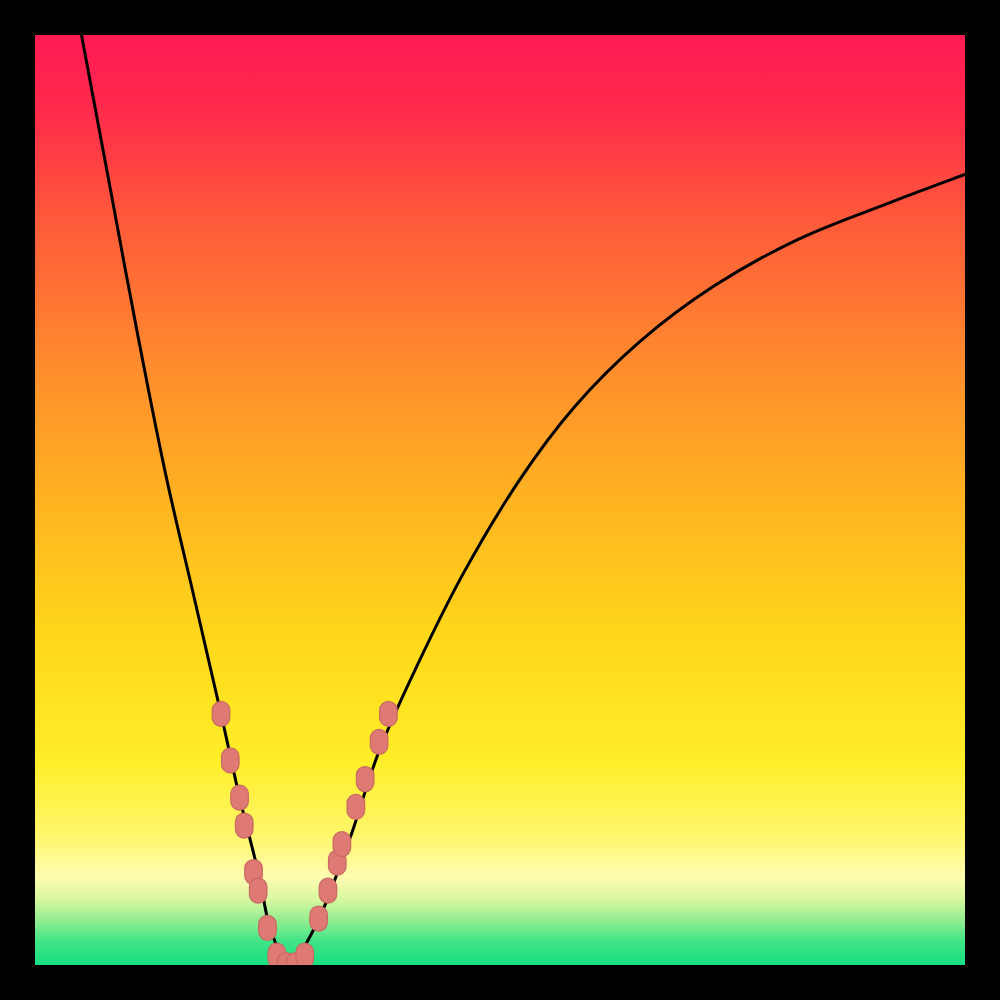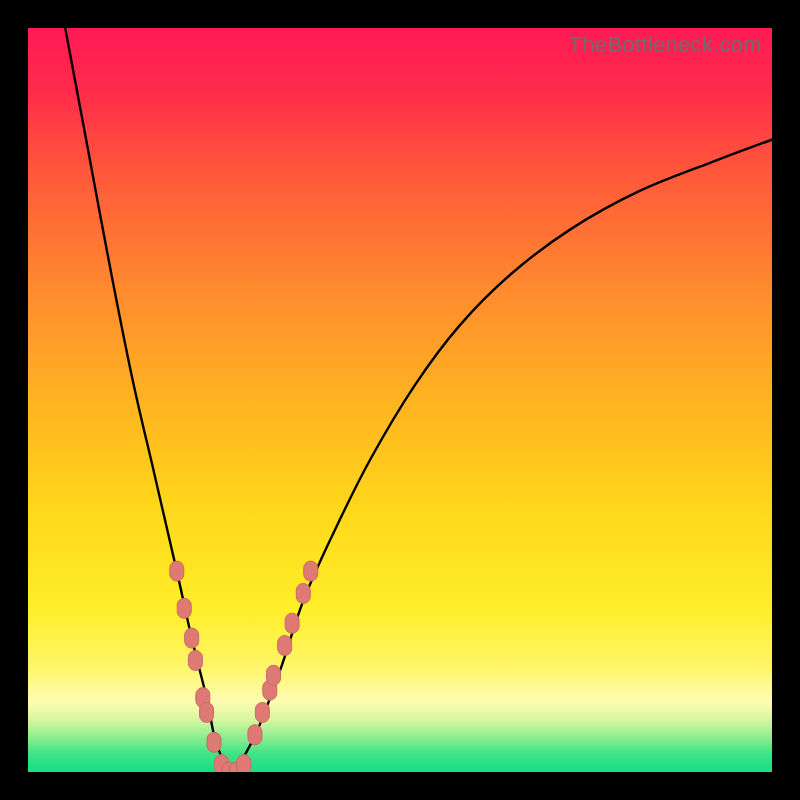--- a/index.html
+++ b/index.html
@@ -96,15 +96,14 @@
           <rect x="227.36" y="674.48" width="14" height="20" rx="7" ry="7" fill="#de7a73" stroke="#c96a63" stroke-width="1"></rect>
           <rect x="234.80" y="652.16" width="14" height="20" rx="7" ry="7" fill="#de7a73" stroke="#c96a63" stroke-width="1"></rect>
           <rect x="238.52" y="637.28" width="14" height="20" rx="7" ry="7" fill="#de7a73" stroke="#c96a63" stroke-width="1"></rect>
           <rect x="249.68" y="607.52" width="14" height="20" rx="7" ry="7" fill="#de7a73" stroke="#c96a63" stroke-width="1"></rect>
           <rect x="257.12" y="585.20" width="14" height="20" rx="7" ry="7" fill="#de7a73" stroke="#c96a63" stroke-width="1"></rect>
           <rect x="268.28" y="555.44" width="14" height="20" rx="7" ry="7" fill="#de7a73" stroke="#c96a63" stroke-width="1"></rect>
           <rect x="275.72" y="533.12" width="14" height="20" rx="7" ry="7" fill="#de7a73" stroke="#c96a63" stroke-width="1"></rect>
         </g>
     </svg>
 
-    <div class="watermark">TheBottleneck.com</div>
   </div>
 </div>
 
 </body></html>

